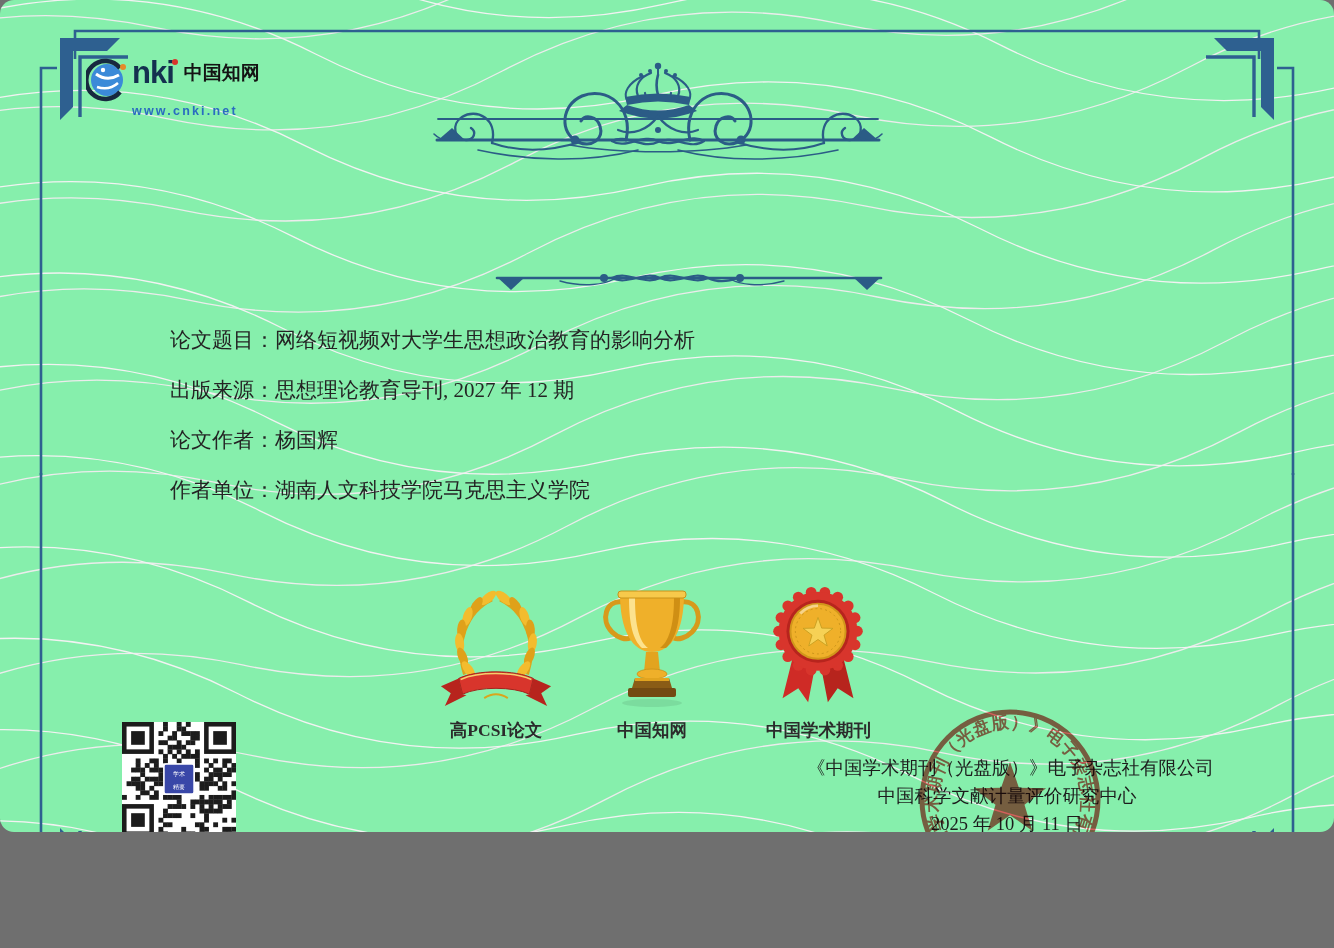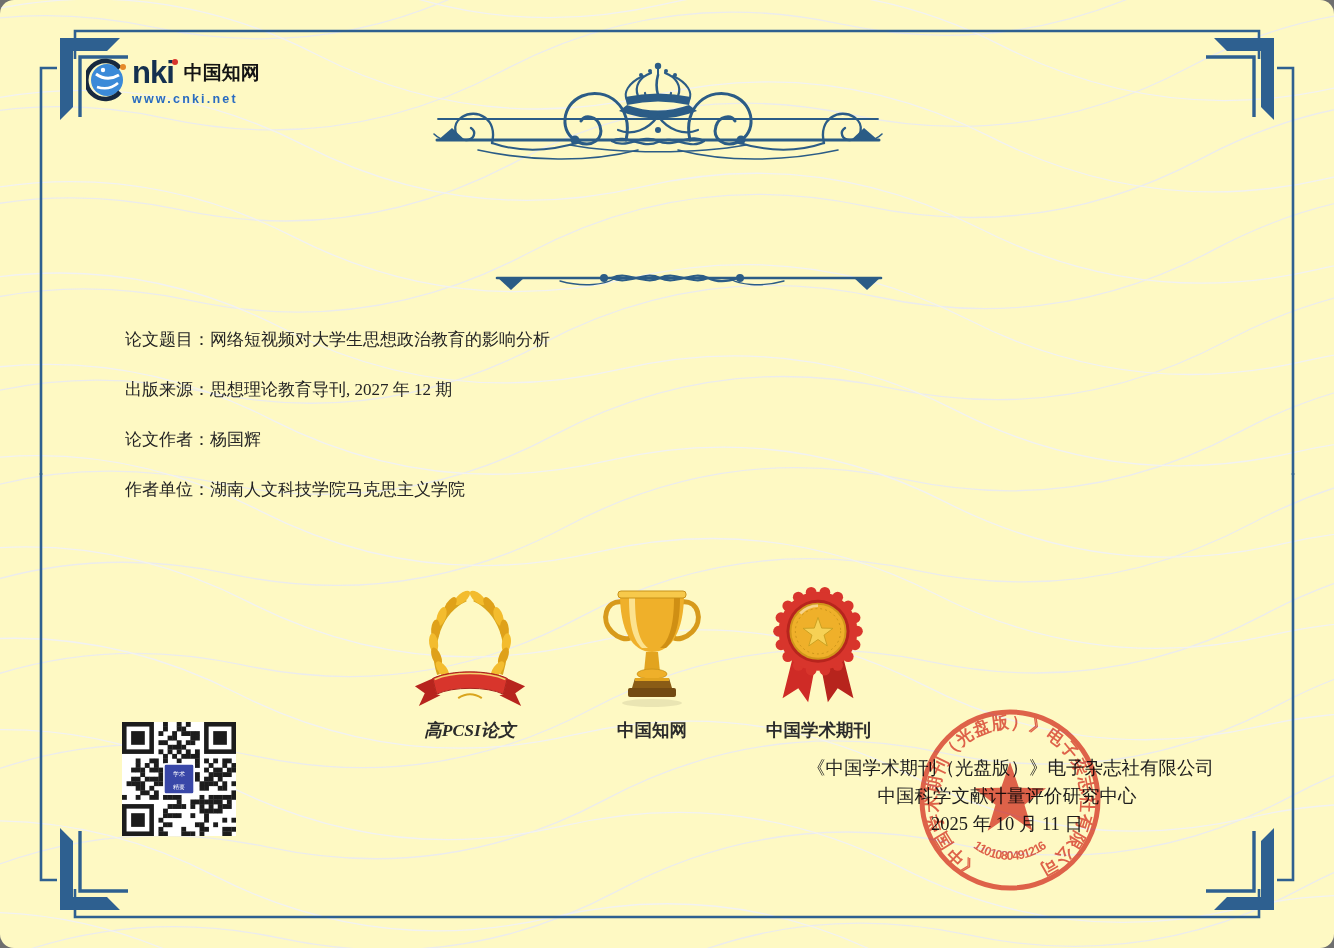--- a/index.html
+++ b/index.html
@@ -1,45 +1,45 @@
 <!DOCTYPE html>
 <html><head>
 <meta charset="utf-8">
 <style>
   html,body{margin:0;padding:0;}
   body{background:#6f6f6f;width:1334px;height:948px;overflow:hidden;}
   #page{
-    position:relative;width:1334px;height:948px;background:#fef9c3;
+    position:relative;width:1334px;height:832px;background:#86efac;
     border-radius:14px;overflow:hidden;
     font-family:"Liberation Serif","DejaVu Serif",serif;color:#242424;
   }
   #deco,#stamp-svg,#qr-svg{position:absolute;}
   #deco{left:0;top:0;}
 
   .logo{position:absolute;left:86px;top:58px;display:flex;align-items:flex-start;}
   .logo-text{margin-left:4px;}
   .logo-row{display:flex;align-items:flex-start;height:34px;}
   .wordmark{font-family:"Liberation Sans",sans-serif;font-weight:900;font-size:31px;
     line-height:30px;color:#14304f;letter-spacing:-1px;}
   .idot{width:6px;height:6px;border-radius:50%;background:#d8352c;margin:1px 0 0 -2px;}
   .logo-cjk{font-size:19px;font-weight:700;color:#141414;margin:2px 0 0 6px;line-height:26px;}
   .logo-url{font-family:"Liberation Sans",sans-serif;font-weight:700;font-size:12.5px;
-    color:#2a6cc0;letter-spacing:2.2px;margin-top:0px;}
+    color:#2a6cc0;letter-spacing:2.2px;margin-top:12px;}
 
   .cert-title{
     position:absolute;top:168px;left:50%;transform:translateX(calc(-50% + 7px));
     font-size:70px;font-weight:700;letter-spacing:14px;color:#1f1f1f;white-space:nowrap;
   }
 
   .fields{position:absolute;left:125px;top:315px;right:90px;}
-  .field-line{font-size:17px;line-height:50px;white-space:nowrap;color:#242424;}
+  .field-line{font-size:21px;line-height:50px;white-space:nowrap;color:#242424;margin-left:45px;}
 
   .award{position:absolute;text-align:center;}
   .award-label{font-size:17.5px;font-weight:700;color:#2b2b2b;margin-top:2px;white-space:nowrap;}
-  #award-0{left:411px;top:584px;width:118px;font-style:italic;}
+  #award-0{left:437px;top:584px;width:118px;}
   #award-1{left:602px;top:584px;width:100px;}
   #award-2{left:766px;top:582px;width:104px;}
 
   #qr-svg{left:122px;top:722px;}
 
   .issuer{position:absolute;left:807px;top:754px;width:400px;text-align:center;}
   .issuer-line{font-size:18.5px;line-height:28px;color:#1c1c1c;white-space:nowrap;}
 
   #stamp-svg{left:904px;top:694px;mix-blend-mode:multiply;}
 </style>

